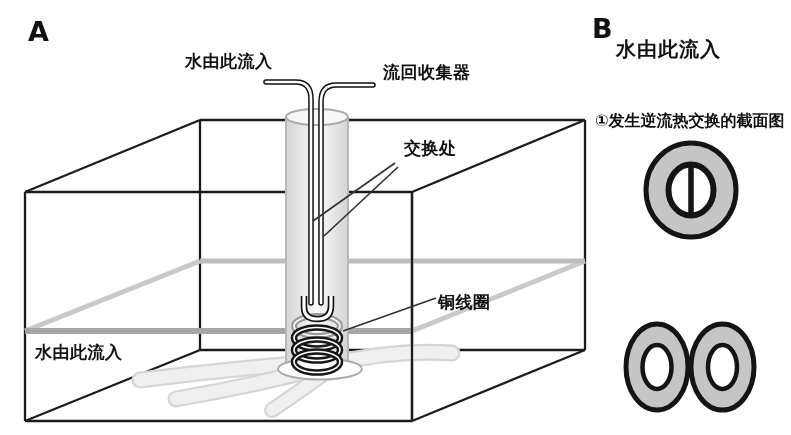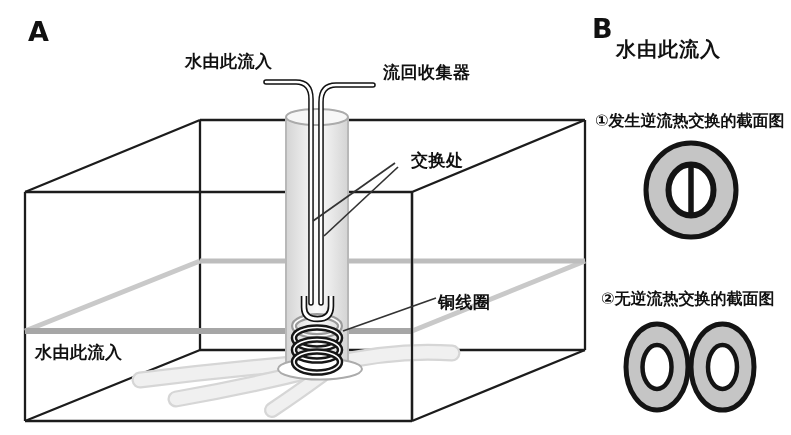--- a/index.html
+++ b/index.html
@@ -98,22 +98,21 @@
       <ellipse cx="657" cy="367" rx="31" ry="43" fill="#c5c5c5" stroke="#141414" stroke-width="5"></ellipse>
       <ellipse cx="657" cy="367" rx="14.5" ry="22" fill="#ffffff" stroke="#141414" stroke-width="4.5"></ellipse>
       <ellipse cx="722.5" cy="367" rx="31.5" ry="43" fill="#c5c5c5" stroke="#141414" stroke-width="5"></ellipse>
       <ellipse cx="722.5" cy="367" rx="14.5" ry="22" fill="#ffffff" stroke="#141414" stroke-width="4.5"></ellipse>
     </g>
   </svg>
 
   <div class="lbl panel-letter" style="left:28px;top:16px;">A</div>
   <div class="lbl ann" style="left:185px;top:52px;">水由此流入</div>
   <div class="lbl ann" style="left:375px;top:63px;margin-left:8px;">流回收集器</div>
-  <div class="lbl ann" style="left:404px;top:151px;margin-left:7px;">交换处</div>
+  <div class="lbl ann" style="left:404px;top:139px;">交换处</div>
   <div class="lbl ann" style="left:438px;top:285px;margin-top:8px;">铜线圈</div>
   <div class="lbl ann" style="left:35px;top:343px;">水由此流入</div>
 
   <div class="lbl panel-letter" style="left:592px;top:13px;">B</div>
   <div class="lbl sec-title" style="left:616px;top:38px;">水由此流入</div>
   <div class="lbl caption" style="left:595px;top:112px;">①发生逆流热交换的截面图</div>
-  <div class="lbl caption" style="left:601px;top:290px;">②无逆流热交换的截面图</div>
 
 </div>
 
 </body></html>

